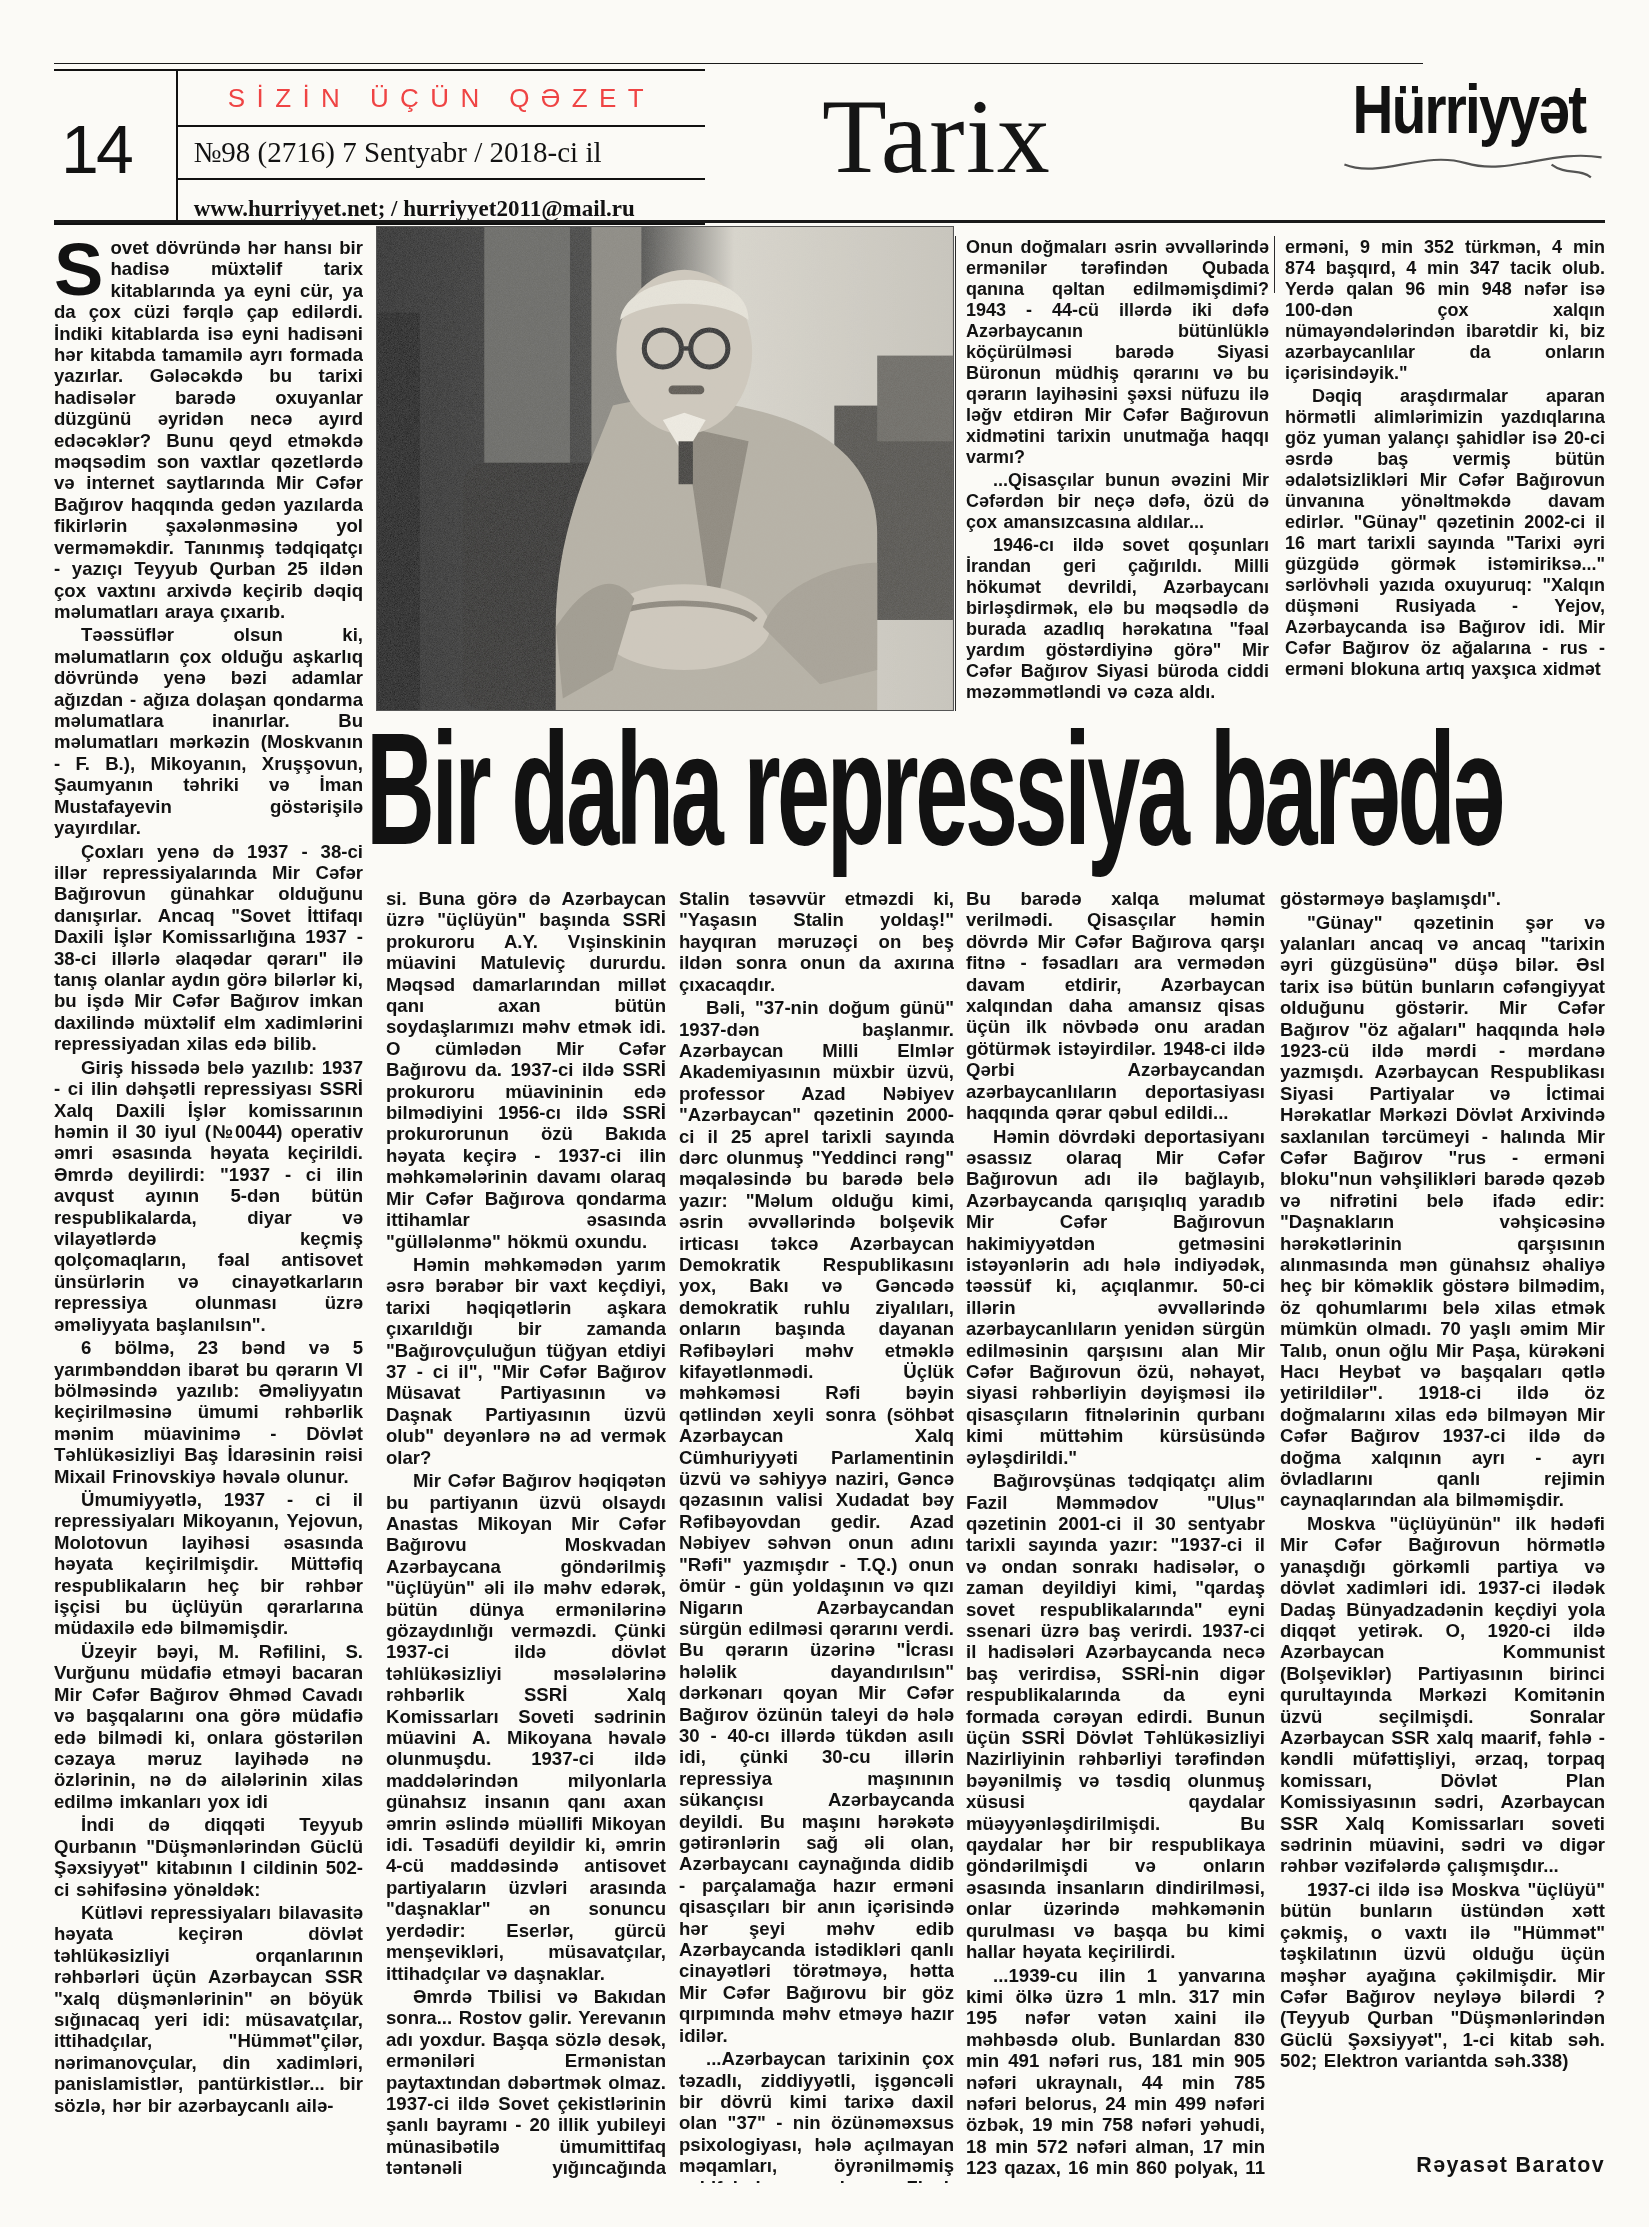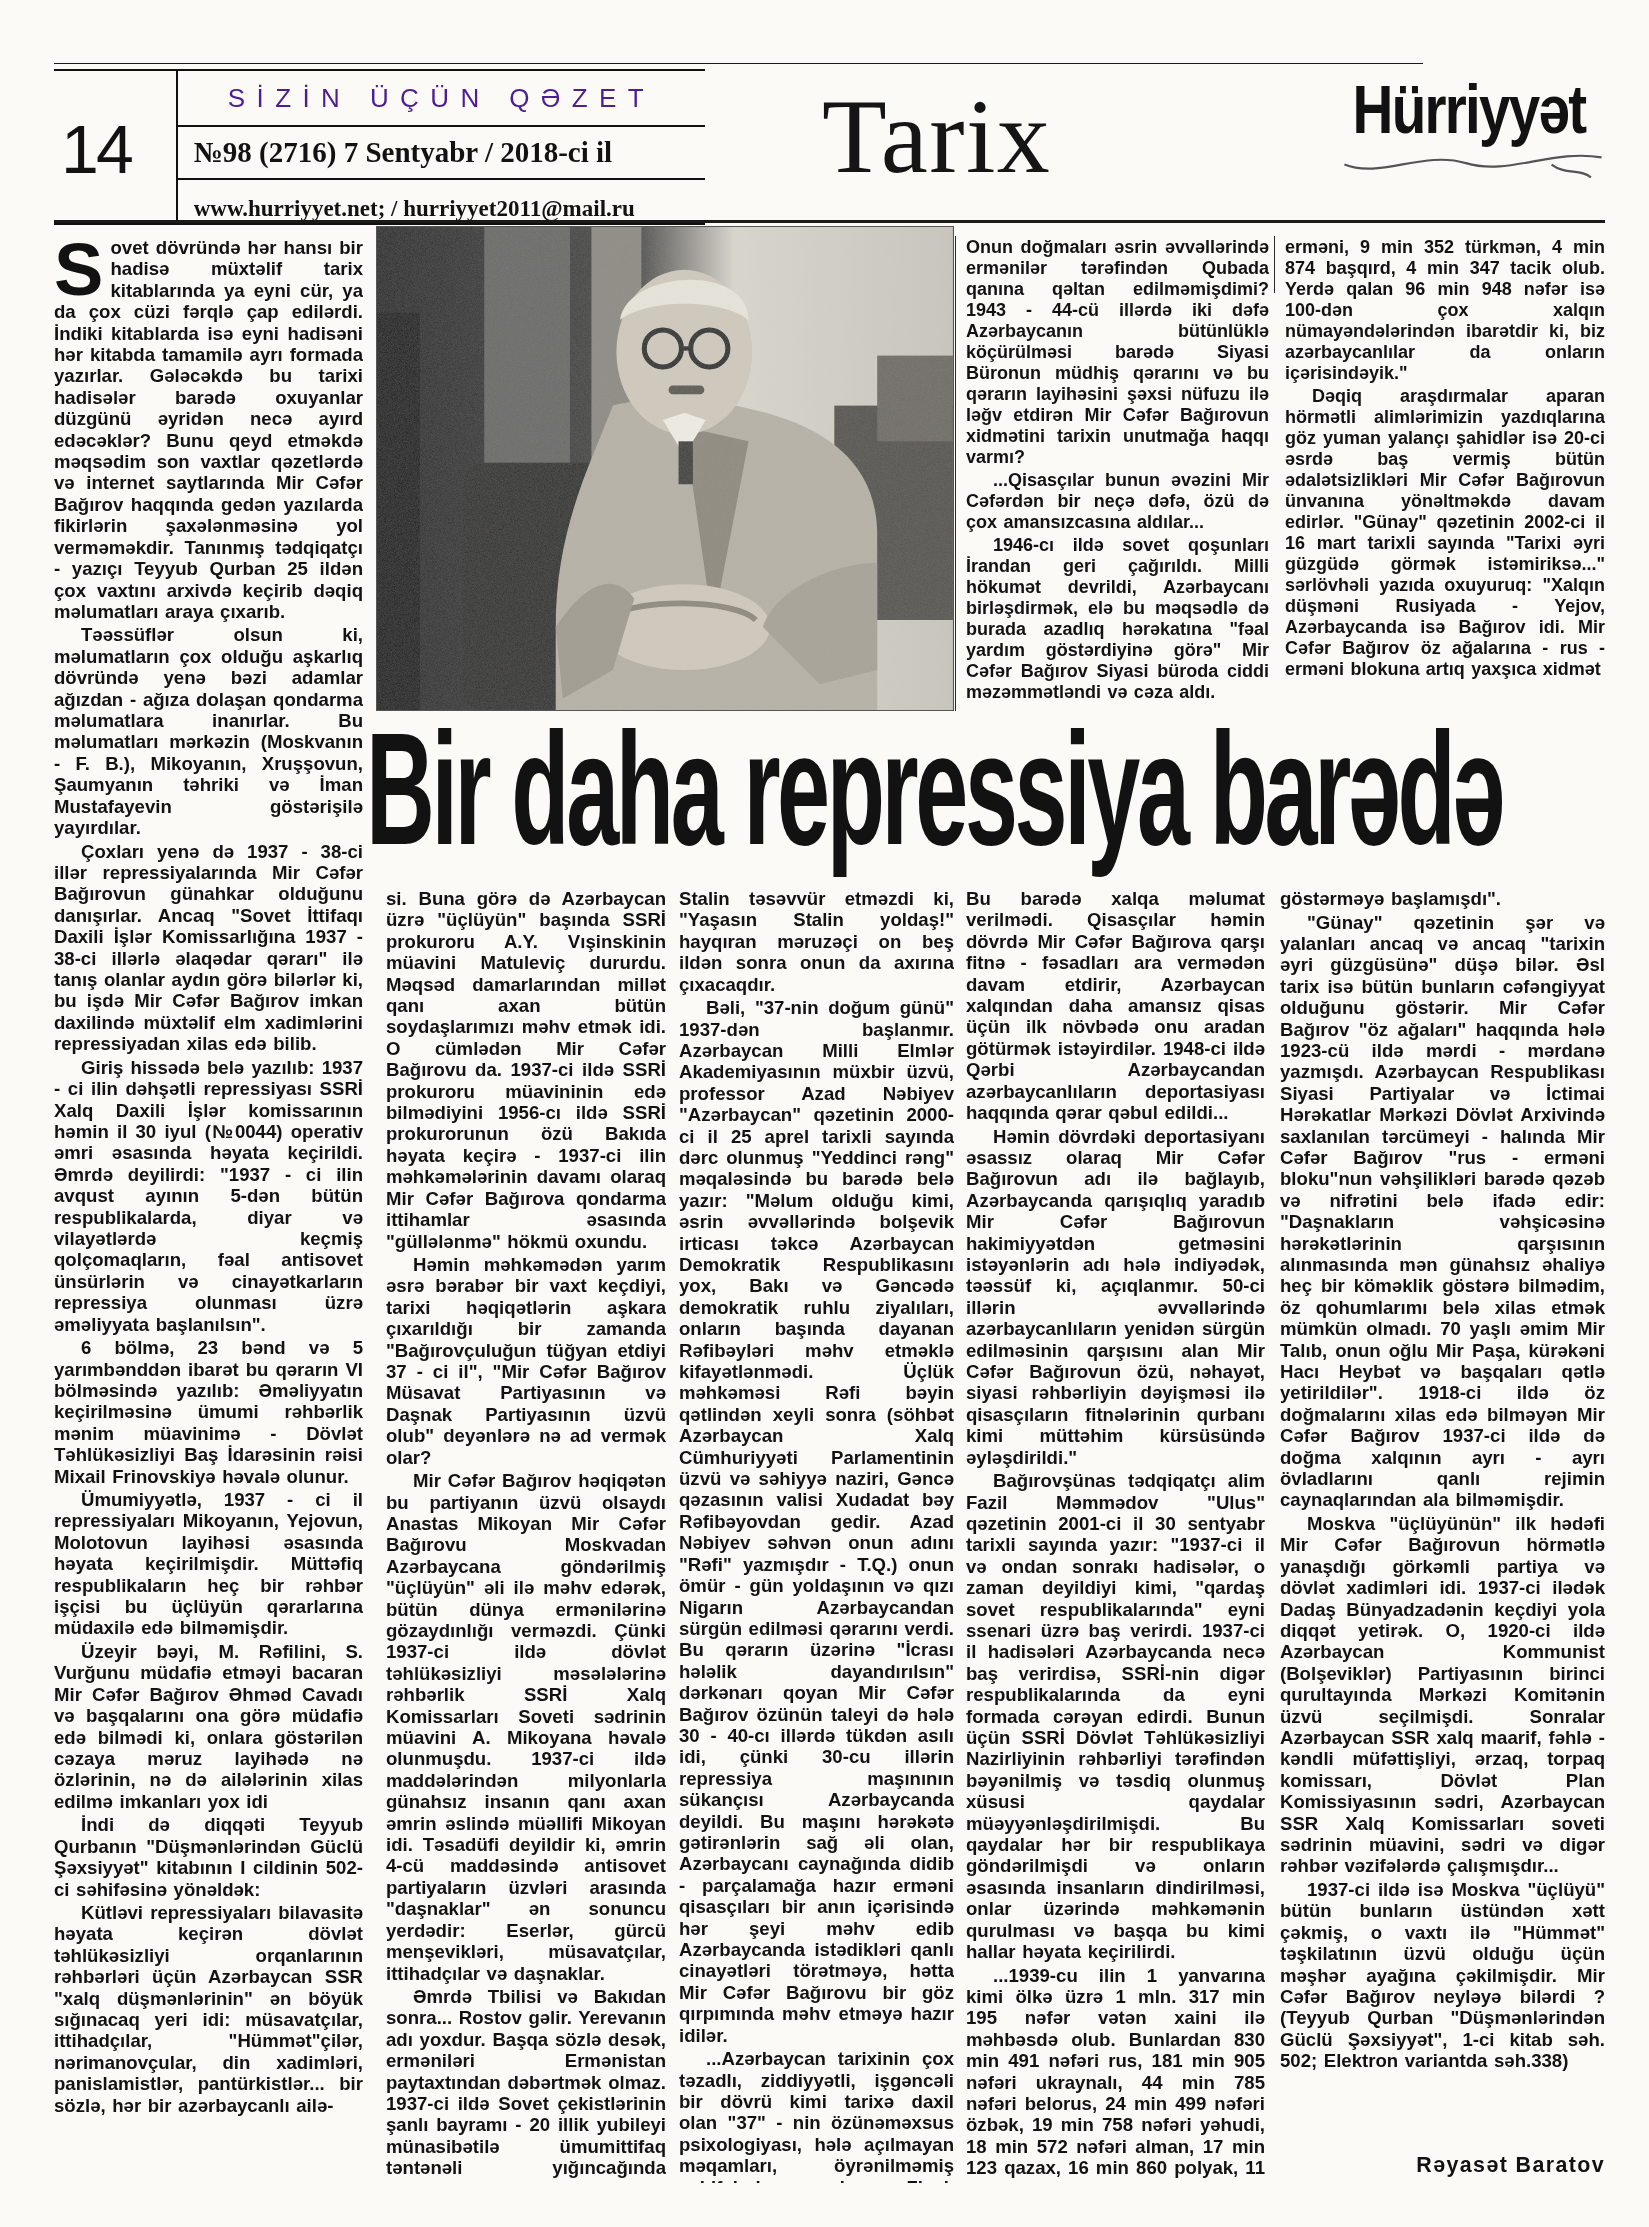--- a/index.html
+++ b/index.html
@@ -19,27 +19,27 @@
     position:absolute;left:7.1px;top:44px;width:107px;
     font-size:68px;font-weight:400;line-height:1;letter-spacing:-2.9px;
   }
   .mast-box{
     position:absolute;left:122px;top:0;right:0;bottom:0;
     border-left:2.1px solid #111;
   }
   .tagline{
     height:54px;border-bottom:2.1px solid #111;
     display:flex;align-items:center;justify-content:center;
-    font-size:26px;font-weight:400;letter-spacing:11.4px;color:#4c1d95;
+    font-size:26px;font-weight:400;letter-spacing:11.4px;color:#ef4444;
   }
   .issueline{
     height:51px;border-bottom:2.1px solid #111;
     display:flex;align-items:center;padding-left:15.7px;
     font-family:"Liberation Serif",serif;
-    font-size:29px;font-weight:700;
+    font-size:29px;font-weight:400;
   }
   .contacts{
     height:41px;display:flex;align-items:center;padding-left:15.7px;
     font-family:"Liberation Serif",serif;
     font-size:23px;font-weight:700;margin-top:8px;
   }
   .section-title{
     position:absolute;left:822px;top:84px;width:443px;
     font-family:"Liberation Serif",serif;
     font-size:106px;line-height:1;color:#151515;letter-spacing:1.4px;

